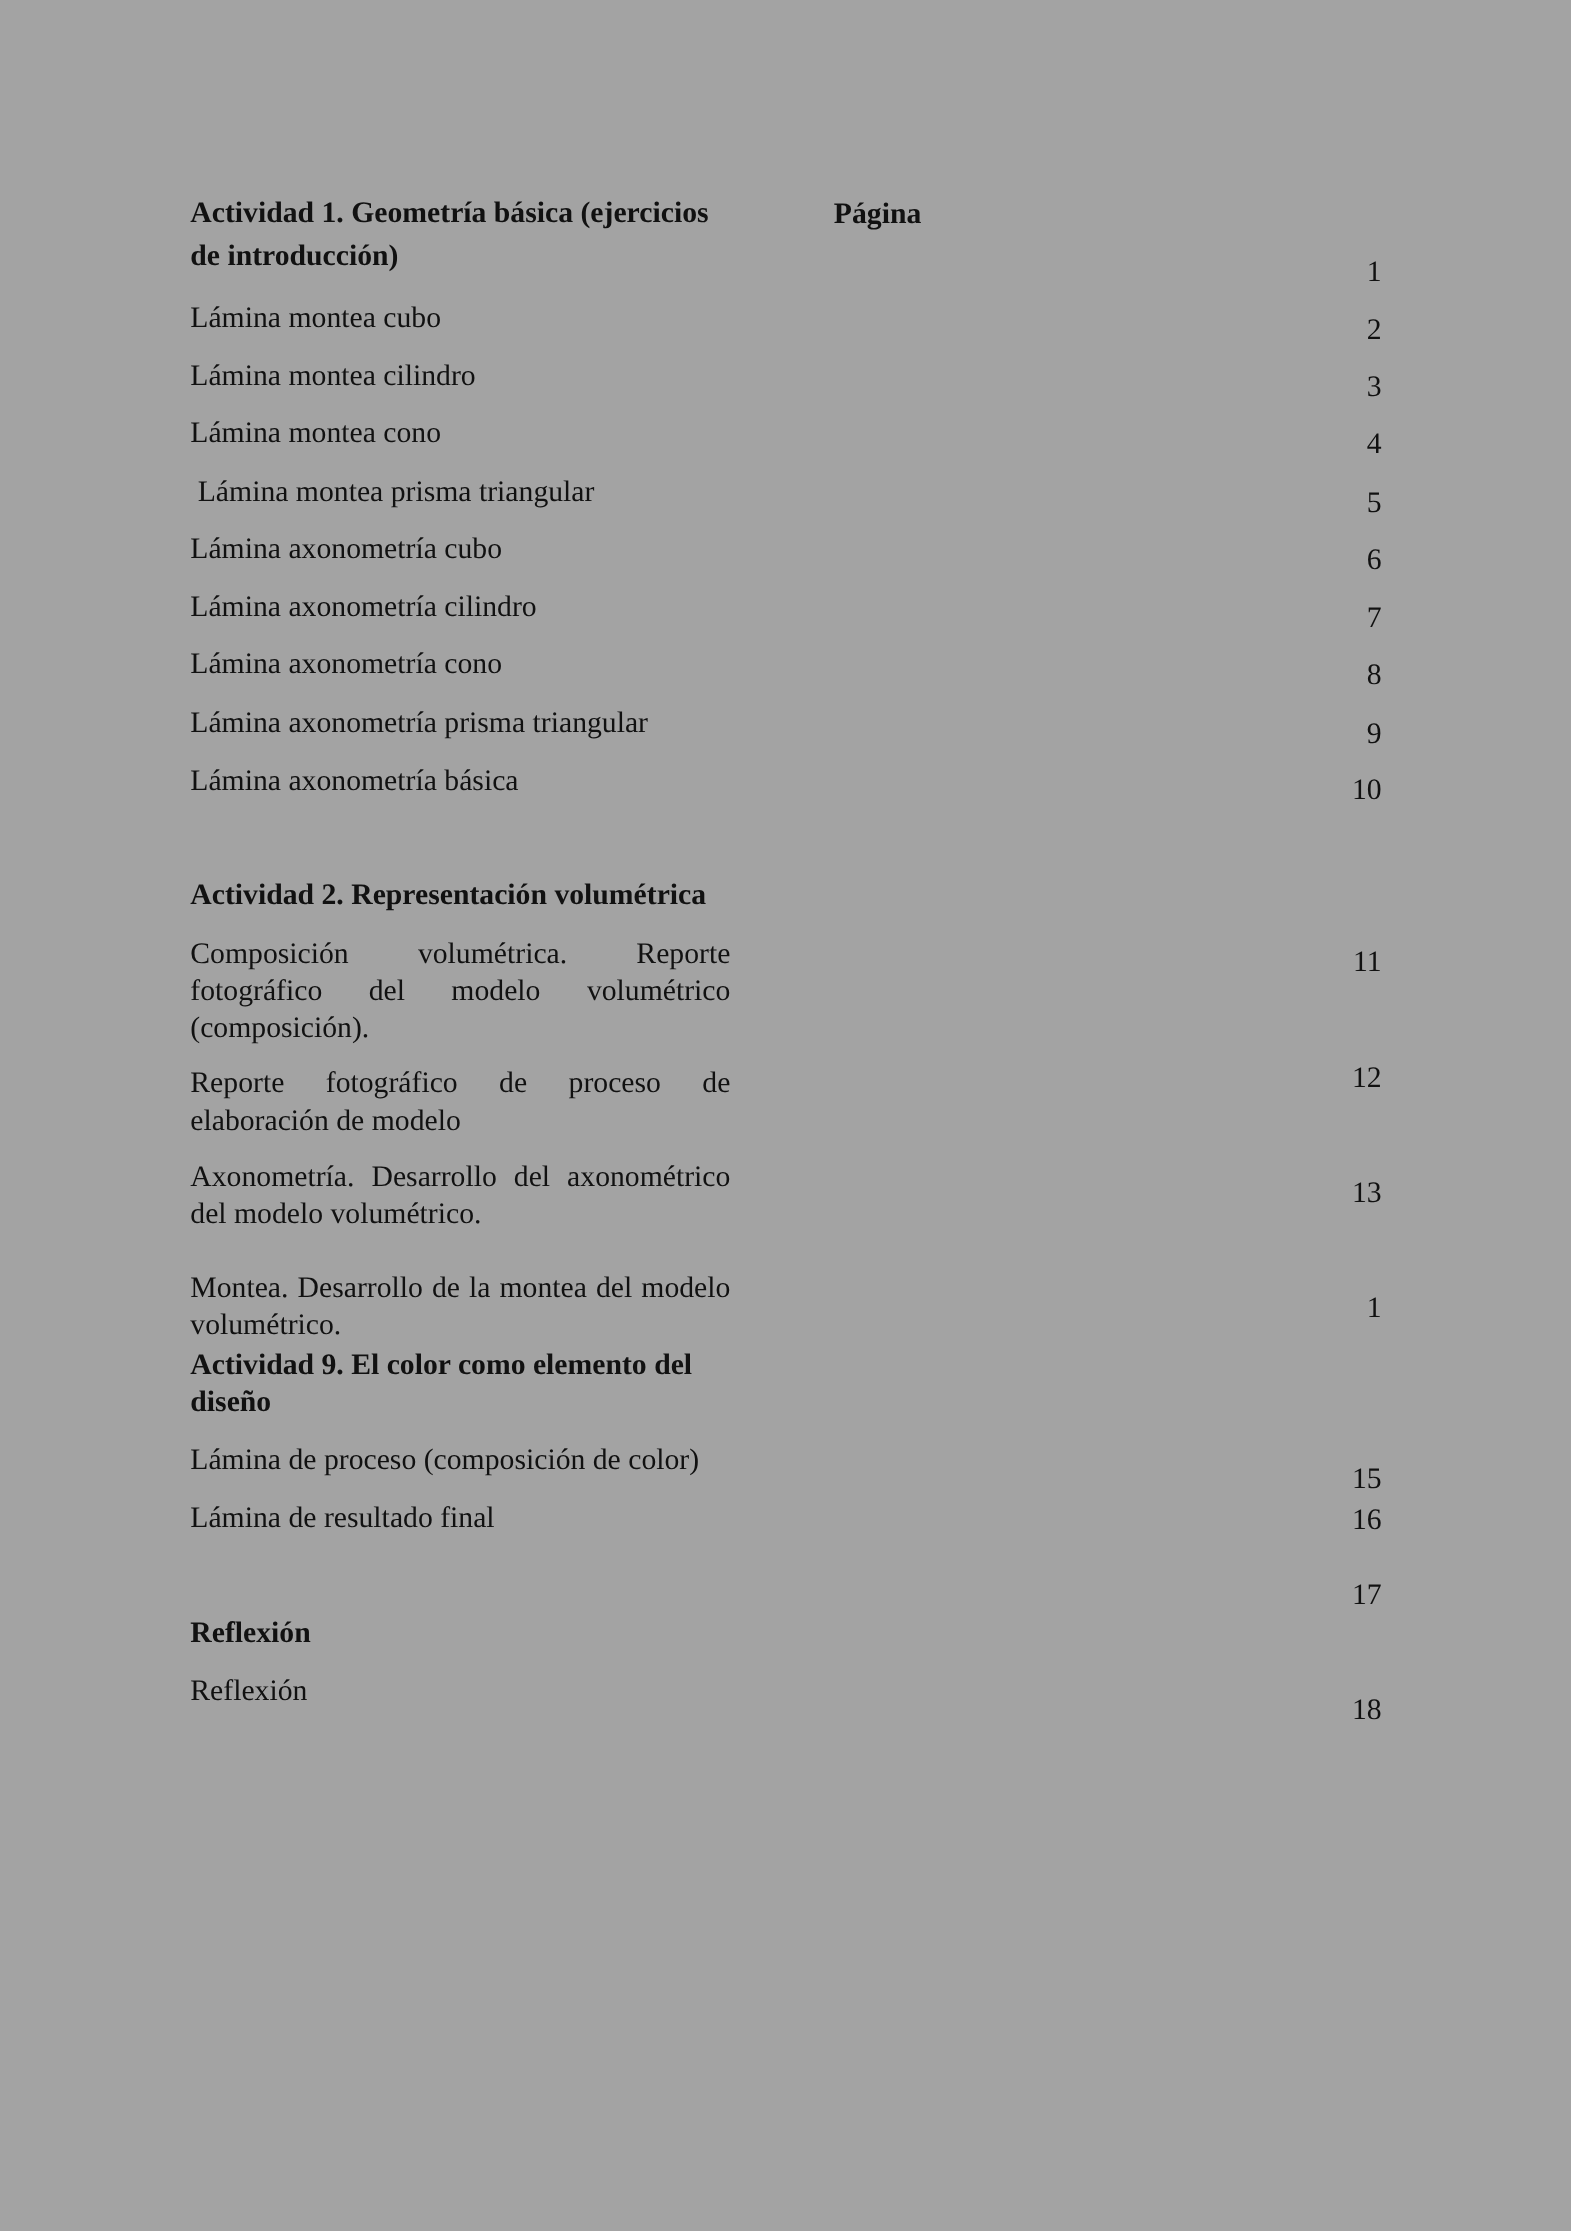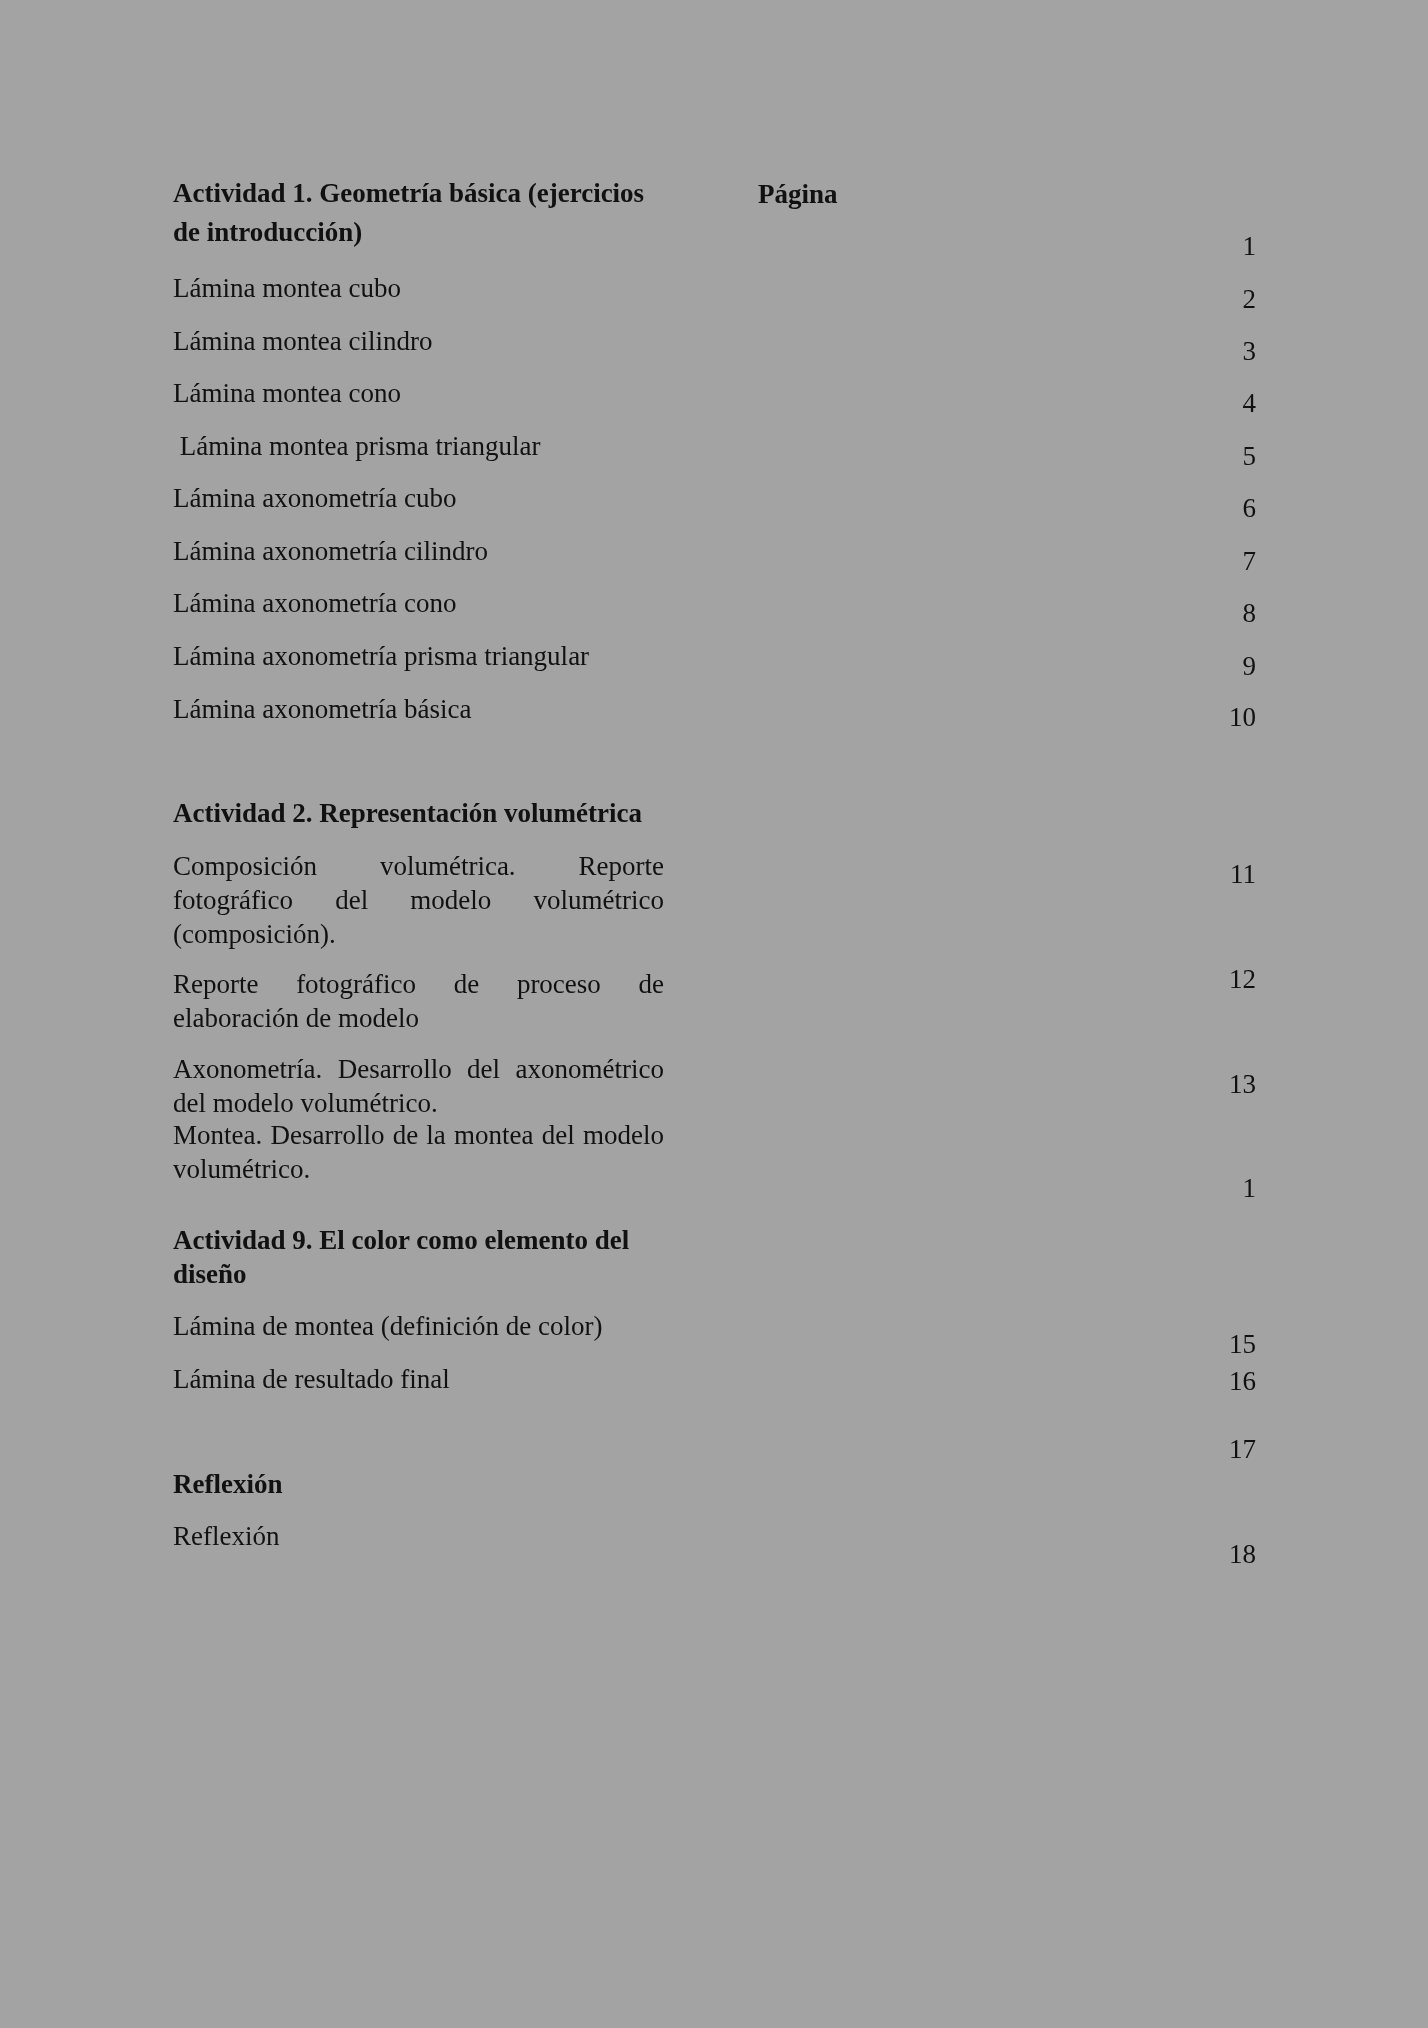--- a/index.html
+++ b/index.html
@@ -31,25 +31,25 @@
   <div class="entry single" style="top:534px;">Lámina axonometría cilindro</div>
   <div class="entry single" style="top:586px;">Lámina axonometría cono</div>
   <div class="entry single" style="top:639px;">Lámina axonometría prisma triangular</div>
   <div class="entry single" style="top:692px;">Lámina axonometría básica</div>
 
   <div class="entry single bold" style="top:796px;">Actividad 2. Representación volumétrica</div>
 
   <div class="entry justify" style="top:849px;">Composición volumétrica. Reporte fotográfico del modelo volumétrico (composición).</div>
   <div class="entry justify" style="top:967px;">Reporte fotográfico de proceso de elaboración de modelo</div>
   <div class="entry justify" style="top:1052px;">Axonometría. Desarrollo del axonométrico del modelo volumétrico.</div>
-  <div class="entry justify" style="top:1118px;">Montea. Desarrollo de la montea del modelo volumétrico.</div>
+  <div class="entry justify" style="top:1153px;">Montea. Desarrollo de la montea del modelo volumétrico.</div>
 
   <div class="entry bold" style="top:1223px;">Actividad 9. El color como elemento del diseño</div>
 
-  <div class="entry single" style="top:1309px;">Lámina de montea (definición de color)</div>
+  <div class="entry single" style="top:1309px;">Lámina de proceso (composición de color)</div>
   <div class="entry single" style="top:1362px;">Lámina de resultado final</div>
 
   <div class="entry single bold" style="top:1467px;">Reflexión</div>
   <div class="entry single" style="top:1519px;">Reflexión</div>
 
   <div class="num" style="top:229px;">1</div>
   <div class="num" style="top:282px;">2</div>
   <div class="num" style="top:334px;">3</div>
   <div class="num" style="top:386px;">4</div>
   <div class="num" style="top:439px;">5</div>

